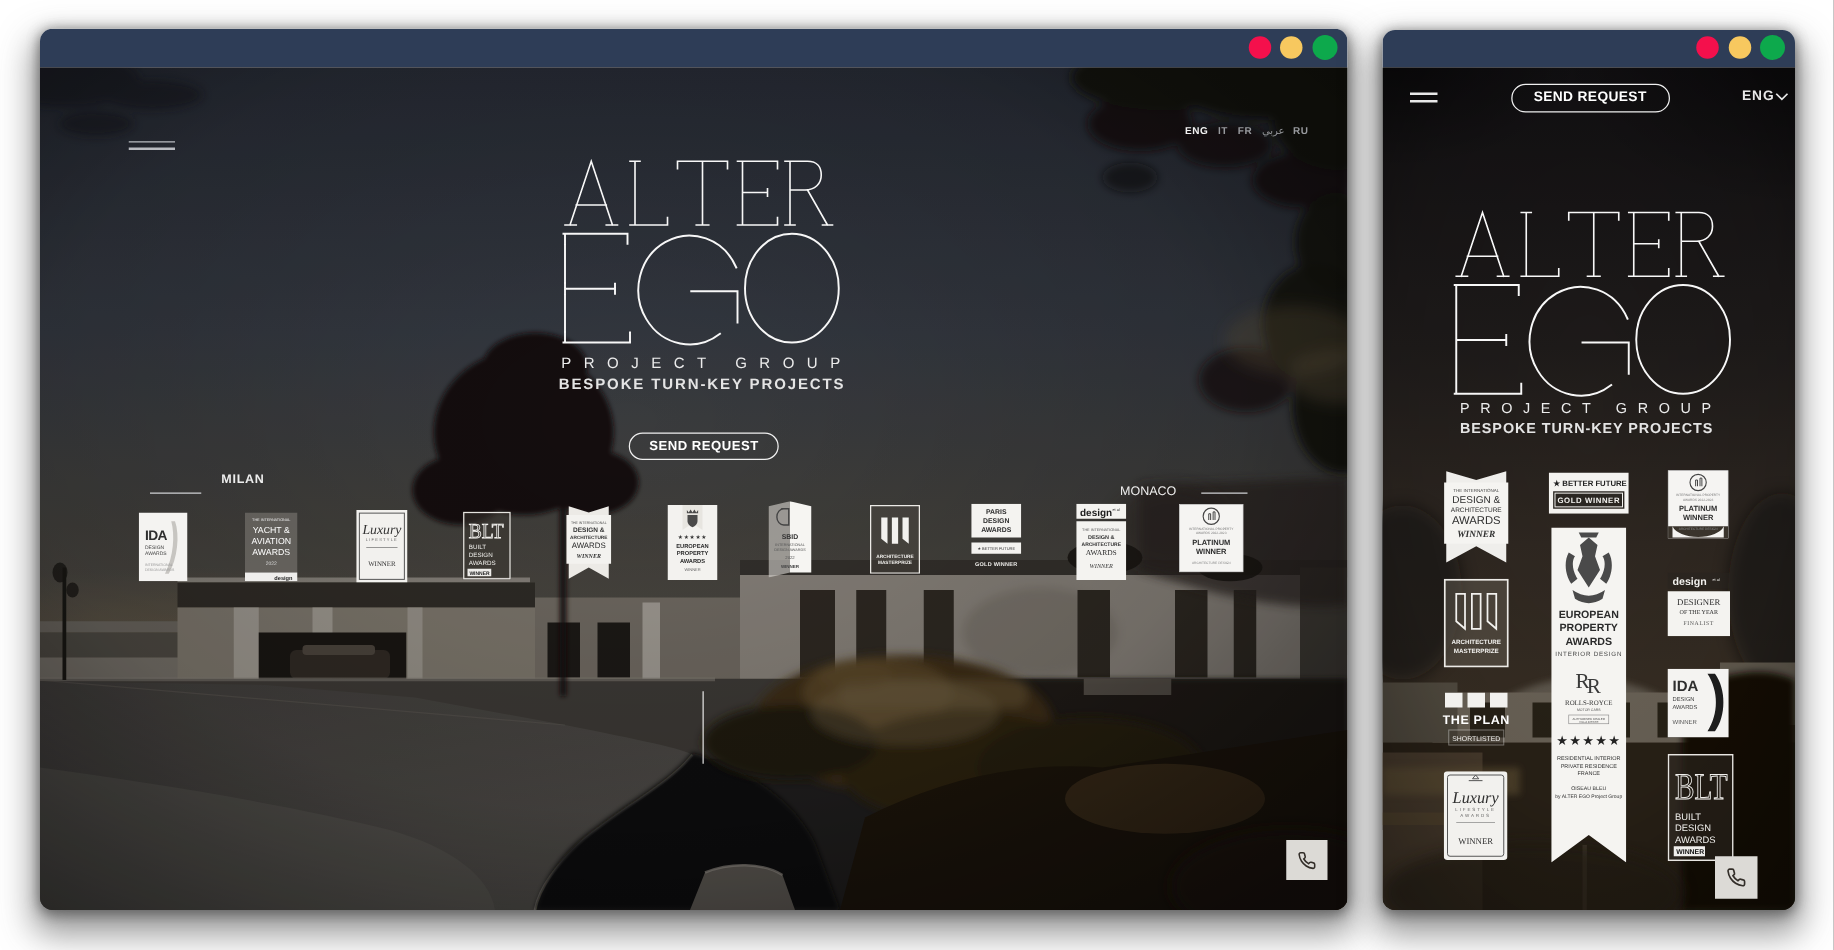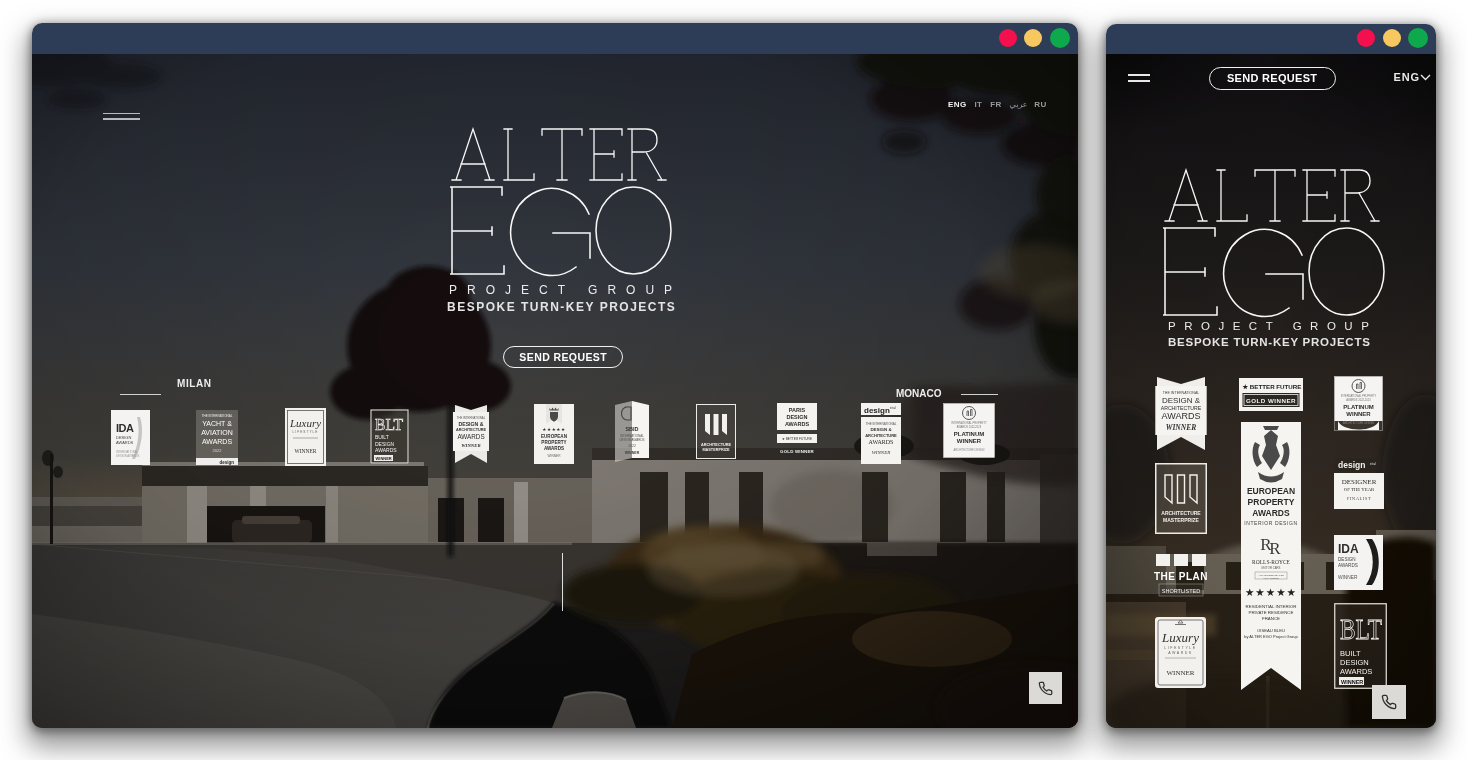--- a/index.html
+++ b/index.html
@@ -189,21 +189,21 @@
 
     <svg class="abs" style="left:413px;top:224px" width="240" height="40" viewBox="0 0 240 40">
       <text x="4" y="16" font-size="12" fill="#ececec" letter-spacing="10">PROJECT GROUP</text>
       <text x="2" y="33" font-size="12" font-weight="bold" fill="#e4e4e4" letter-spacing="1.5">BESPOKE TURN-KEY PROJECTS</text>
     </svg>
 
     <div class="abs" style="left:471px;top:292px;width:118px;height:20px;border:1.4px solid #f0f0f0;border-radius:11px;display:flex;align-items:center;justify-content:center;font-size:10.5px;font-weight:bold;letter-spacing:0.4px;color:#fff;text-indent:0.4px">SEND REQUEST</div>
 
     <div class="abs" style="left:88px;top:339.5px;width:41px;height:1.4px;background:#d0d1d3"></div>
     <div class="abs" style="left:145px;top:324px;font-size:10px;font-weight:bold;letter-spacing:0.6px;color:#ededed">MILAN</div>
-    <div class="abs" style="left:864px;top:334px;font-size:10px;font-weight:bold;letter-spacing:0px;color:#ededed">MONACO</div>
+    <div class="abs" style="left:864px;top:334px;font-size:10px;font-weight:normal;letter-spacing:0px;color:#ededed">MONACO</div>
     <div class="abs" style="left:929px;top:339.5px;width:37px;height:1.4px;background:#d0d1d3"></div>
 
     <div class="abs" style="left:530px;top:499px;width:1px;height:58px;background:#fff;opacity:.85"></div>
 
     <div class="abs" style="left:997px;top:618px;width:33px;height:32px;background:#dcdad6;display:flex;align-items:center;justify-content:center">
       <svg width="15" height="15" viewBox="0 0 24 24" fill="none" stroke="#332e29" stroke-width="2">
           <path d="M22 16.92v3a2 2 0 0 1-2.18 2 19.79 19.79 0 0 1-8.63-3.07 19.5 19.5 0 0 1-6-6 19.79 19.79 0 0 1-3.07-8.67A2 2 0 0 1 4.11 2h3a2 2 0 0 1 2 1.72 12.84 12.84 0 0 0 .7 2.81 2 2 0 0 1-.45 2.11L8.09 9.91a16 16 0 0 0 6 6l1.27-1.27a2 2 0 0 1 2.11-.45 12.84 12.84 0 0 0 2.81.7A2 2 0 0 1 22 16.92z"></path>
         </svg>
     </div>
 

